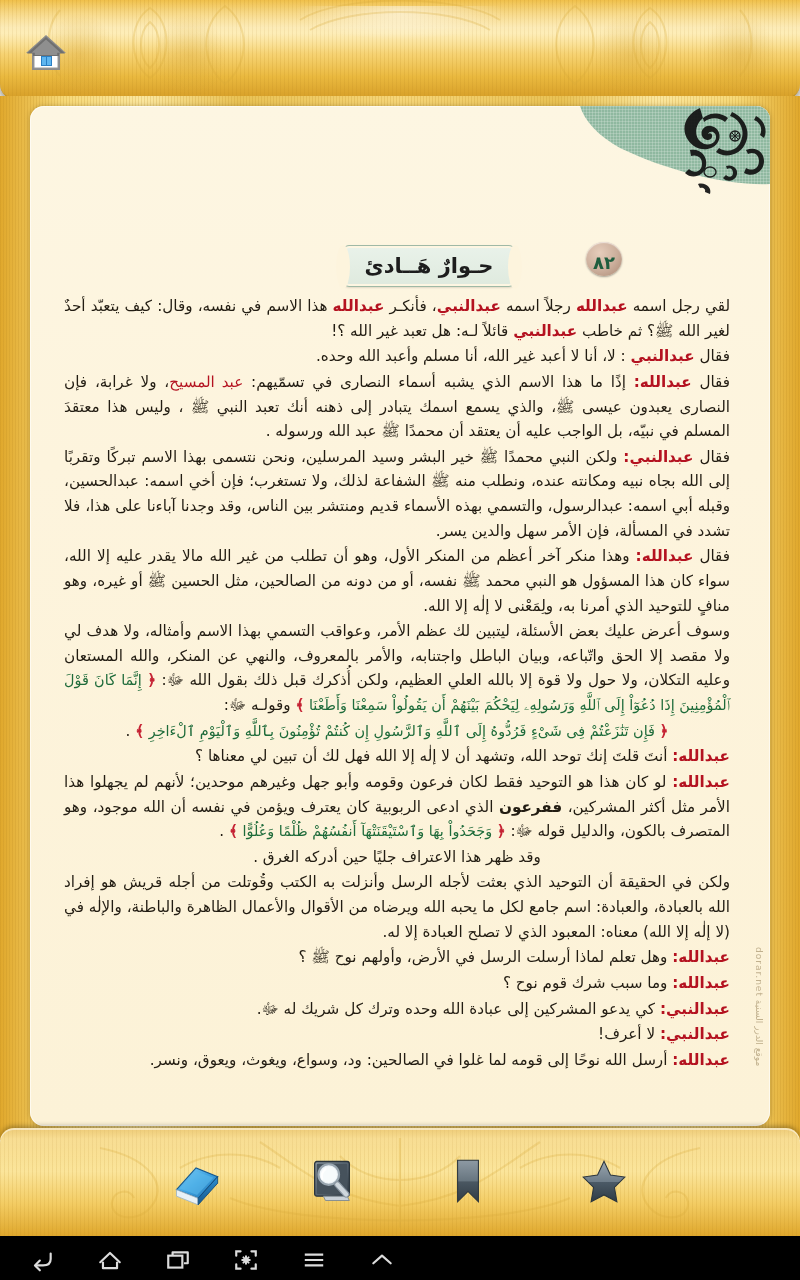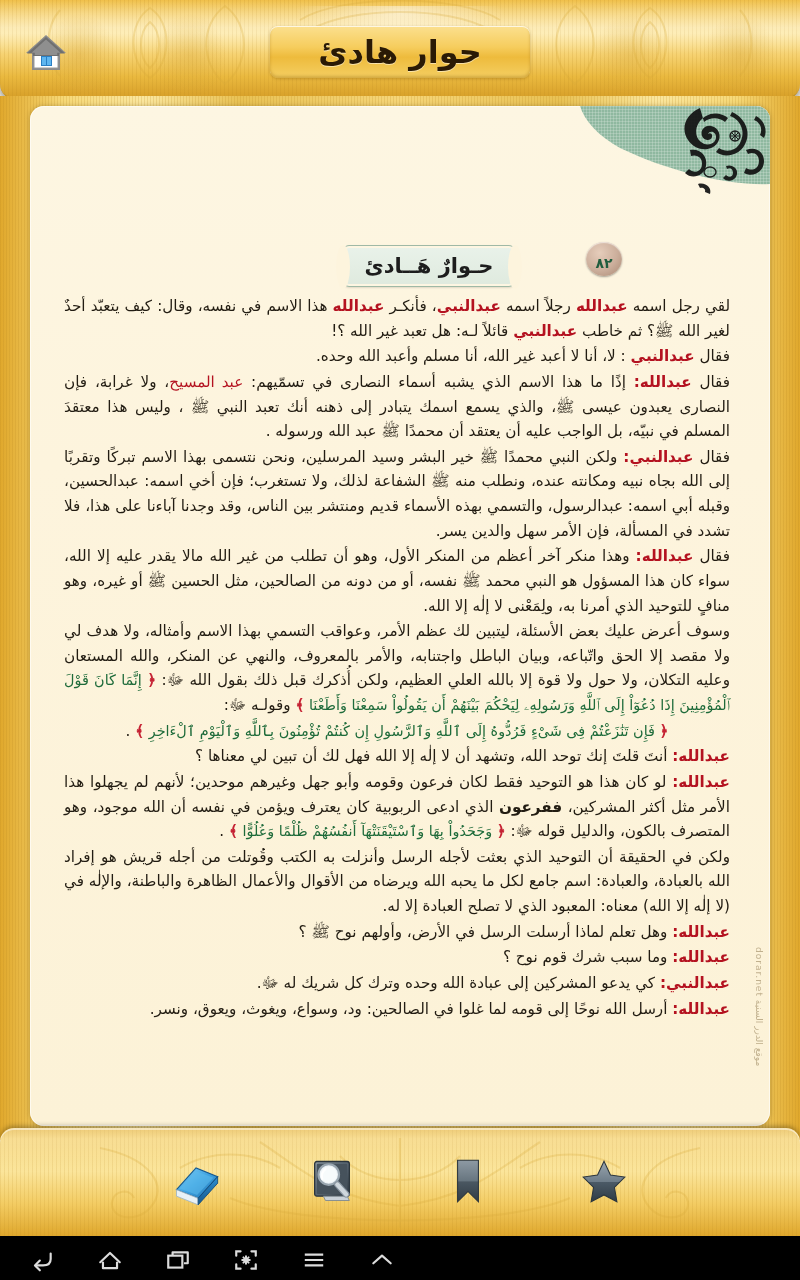--- a/index.html
+++ b/index.html
@@ -85,21 +85,21 @@
   
   .corner-wrap{ position:absolute; top:0; right:0; width:220px; height:110px; pointer-events:none; }
   .page-badge{
     position:absolute; top:136px; right:148px;
     width:36px; height:34px; border-radius:50%;
     background:radial-gradient(circle at 38% 32%, #e6cdbb 0%, #cbae9b 55%, #a98873 100%);
     box-shadow:0 1px 2px rgba(0,0,0,.35), inset 0 1px 1px rgba(255,255,255,.6);
     display:flex; align-items:center; justify-content:center;
     z-index:6;
   }
-  .page-badge span{ font-size:14px; font-weight:bold; color:#1f5d3e;margin-top:7px; }
+  .page-badge span{ font-size:18px; font-weight:bold; color:#1f5d3e;margin-top:7px; }
 
   
   .chap{
     position:absolute; top:139px; right:255px;
     width:172px; height:42px;
     background:linear-gradient(180deg,#e9f2ea 0%, #dfeade 100%);
     border:1px solid #9fb9a6;
     border-radius:6px;
     display:flex; align-items:center; justify-content:center;
     box-shadow:0 1px 2px rgba(0,0,0,.12), inset 0 0 0 2px #fdf6e2;
@@ -193,23 +193,20 @@
         <path d="M575 6 C550 24 550 64 575 84 C600 64 600 24 575 6 Z"></path>
         <path d="M650 8 C628 22 628 62 650 78 C672 62 672 22 650 8 Z"></path>
         <path d="M650 22 C638 32 638 58 650 68 C662 58 662 32 650 22 Z"></path>
         <path d="M300 20 C340 -6 460 -6 500 20"></path>
         <path d="M310 30 C350 6 450 6 490 30"></path>
         <path d="M60 10 C45 26 45 60 60 76"></path>
         <path d="M740 10 C755 26 755 60 740 76"></path>
       </g>
     </svg>
 
-    <div class="title-plaque">
-      <div class="t">حوار هادئ</div>
-    </div>
 
     <div class="home-btn" title="Home">
       <svg viewBox="0 0 48 48" width="48" height="48">
         <path d="M24 7 L44 25 L38 25 L38 42 L10 42 L10 25 L4 25 Z" fill="#8b8b8b"></path>
         <path d="M24 10 L40 24.5 L36 24.5 L36 40 L12 40 L12 24.5 L8 24.5 Z" fill="#ffffff" stroke="#9a9a9a" stroke-width="1"></path>
         <path d="M24 9 L43 25.5 L37 25.5 L37 28 L11 28 L11 25.5 L5 25.5 Z" fill="#6f6f6f"></path>
         <path d="M24 11.5 L38.5 24.8 L35.2 24.8 L35.2 27 L12.8 27 L12.8 24.8 L9.5 24.8 Z" fill="#8f8f8f"></path>
         <rect x="19" y="28" width="11" height="10" fill="#2a7fc4"></rect>
         <rect x="20" y="29" width="9" height="8" fill="#5fb6f0"></rect>
         <rect x="24" y="29" width="1" height="8" fill="#2a7fc4"></rect>
@@ -253,24 +250,26 @@
       <div class="content">
           <p><span>لقي رجل اسمه </span><span class="spk">عبدالله</span><span> رجلاً اسمه </span><span class="spk">عبدالنبي</span><span>، فأنكـر </span><span class="spk">عبدالله</span><span> هذا الاسم في نفسه، وقال: كيف يتعبّد أحدٌ لغير الله ﷺ؟ ثم خاطب </span><span class="spk">عبدالنبي</span><span> قائلاً لـه: هل تعبد غير الله ؟!</span></p>
           <p><span>فقال </span><span class="spk">عبدالنبي</span><span> : لا، أنا لا أعبد غير الله، أنا مسلم وأعبد الله وحده.</span></p>
           <p><span>فقال </span><span class="spk">عبدالله:</span><span> إذًا ما هذا الاسم الذي يشبه أسماء النصارى في تسمّيهم: </span><span class="red-small">عبد المسيح</span><span>، ولا غرابة، فإن النصارى يعبدون عيسى ﷺ، والذي يسمع اسمك يتبادر إلى ذهنه أنك تعبد النبي ﷺ ، وليس هذا معتقدَ المسلم في نبيّه، بل الواجب عليه أن يعتقد أن محمدًا ﷺ عبد الله ورسوله .</span></p>
           <p><span>فقال </span><span class="spk">عبدالنبي:</span><span> ولكن النبي محمدًا ﷺ خير البشر وسيد المرسلين، ونحن نتسمى بهذا الاسم تبركًا وتقربًا إلى الله بجاه نبيه ومكانته عنده، ونطلب منه ﷺ الشفاعة لذلك، ولا تستغرب؛ فإن أخي اسمه: عبدالحسين، وقبله أبي اسمه: عبدالرسول، والتسمي بهذه الأسماء قديم ومنتشر بين الناس، وقد وجدنا آباءنا على هذا، فلا تشدد في المسألة، فإن الأمر سهل والدين يسر.</span></p>
           <p><span>فقال </span><span class="spk">عبدالله:</span><span> وهذا منكر آخر أعظم من المنكر الأول، وهو أن تطلب من غير الله مالا يقدر عليه إلا الله، سواء كان هذا المسؤول هو النبي محمد ﷺ نفسه، أو من دونه من الصالحين، مثل الحسين ﷺ أو غيره، وهو منافٍ للتوحيد الذي أمرنا به، ولِمَعْنى لا إلٰه إلا الله.</span></p>
           <p><span>وسوف أعرض عليك بعض الأسئلة، ليتبين لك عظم الأمر، وعواقب التسمي بهذا الاسم وأمثاله، ولا هدف لي ولا مقصد إلا الحق واتّباعه، وبيان الباطل واجتنابه، والأمر بالمعروف، والنهي عن المنكر، والله المستعان وعليه التكلان، ولا حول ولا قوة إلا بالله العلي العظيم، ولكن أُذكرك قبل ذلك بقول الله ﷻ: </span><span class="brk">﴿</span><span class="quran"> إِنَّمَا كَانَ قَوْلَ ٱلْمُؤْمِنِينَ إِذَا دُعُوٓاْ إِلَى ٱللَّهِ وَرَسُولِهِۦ لِيَحْكُمَ بَيْنَهُمْ أَن يَقُولُواْ سَمِعْنَا وَأَطَعْنَا </span><span class="brk">﴾</span><span> وقولـه ﷻ:</span></p>
           <p class="center"><span class="brk">﴿</span><span class="quran"> فَإِن تَنَٰزَعْتُمْ فِى شَىْءٍ فَرُدُّوهُ إِلَى ٱللَّهِ وَٱلرَّسُولِ إِن كُنتُمْ تُؤْمِنُونَ بِٱللَّهِ وَٱلْيَوْمِ ٱلْءَاخِرِ </span><span class="brk">﴾</span><span> .</span></p>
           <p><span class="spk">عبدالله:</span><span> أنتَ قلتَ إنك توحد الله، وتشهد أن لا إلٰه إلا الله فهل لك أن تبين لي معناها ؟</span></p>
           <p><span class="spk">عبدالله:</span><span> لو كان هذا هو التوحيد فقط لكان فرعون وقومه وأبو جهل وغيرهم موحدين؛ لأنهم لم يجهلوا هذا الأمر مثل أكثر المشركين، </span><span class="bold">ففرعون</span><span> الذي ادعى الربوبية كان يعترف ويؤمن في نفسه أن الله موجود، وهو المتصرف بالكون، والدليل قوله ﷻ: </span><span class="brk">﴿</span><span class="quran"> وَجَحَدُواْ بِهَا وَٱسْتَيْقَنَتْهَآ أَنفُسُهُمْ ظُلْمًا وَعُلُوًّا </span><span class="brk">﴾</span><span> .</span></p>
+          <p class="center"><span>وقد ظهر هذا الاعتراف جليًا حين أدركه الغرق .</span></p>
           <p><span>ولكن في الحقيقة أن التوحيد الذي بعثت لأجله الرسل وأنزلت به الكتب وقُوتلت من أجله قريش هو إفراد الله بالعبادة، والعبادة: اسم جامع لكل ما يحبه الله ويرضاه من الأقوال والأعمال الظاهرة والباطنة، والإلٰه في (لا إلٰه إلا الله) معناه: المعبود الذي لا تصلح العبادة إلا له.</span></p>
           <p class="rightal"><span class="spk">عبدالله:</span><span> وهل تعلم لماذا أرسلت الرسل في الأرض، وأولهم نوح ﷺ ؟</span></p>
           <p class="rightal"><span class="spk">عبدالله:</span><span> وما سبب شرك قوم نوح ؟</span></p>
           <p class="rightal"><span class="spk">عبدالنبي:</span><span> كي يدعو المشركين إلى عبادة الله وحده وترك كل شريك له ﷻ.</span></p>
+          <p class="rightal"><span class="spk">عبدالنبي:</span><span> لا أعرف!</span></p>
           <p class="rightal"><span class="spk">عبدالله:</span><span> أرسل الله نوحًا إلى قومه لما غلوا في الصالحين: ود، وسواع، ويغوث، ويعوق، ونسر.</span></p>
         </div>
 
       <div class="watermark">موقع الدرر السنية  dorar.net</div>
     </div>
   </div>
 
   <div class="toolbar">
     <svg class="tb-orn" viewBox="0 0 800 108" preserveAspectRatio="none">
       <g fill="none" stroke="#d7a93a" stroke-width="2.2" opacity=".6">

